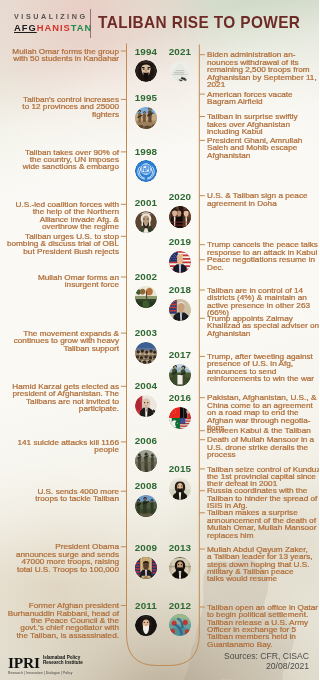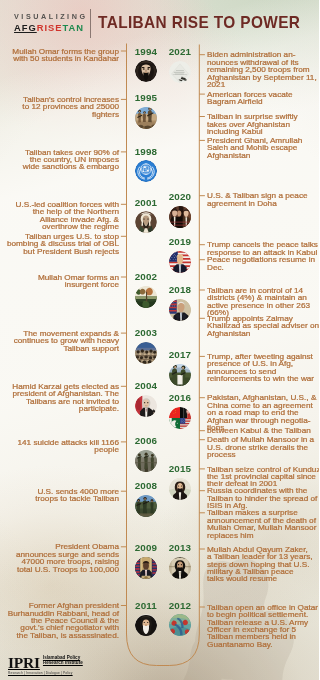--- a/index.html
+++ b/index.html
@@ -83,21 +83,21 @@
         transform:scaleX(1.07);transform-origin:center top;}
 
   .ava{position:absolute;width:22px;height:22px;border-radius:50%;
        overflow:hidden;}
   .ava svg{display:block;width:22px;height:22px;}
 
   
   #sources{position:absolute;right:10px;top:651px;
            font-size:8.6px;line-height:10.2px;color:#4a4a48;
            text-align:right;}
-  #ipri{position:absolute;left:8px;top:655px;text-decoration:underline;}
+  #ipri{position:absolute;left:8px;top:655px;}
   #ipri .acr{font-family:"Liberation Serif",serif;font-size:15.5px;
              font-weight:700;color:#111;letter-spacing:-.2px;line-height:15px;}
   #ipri .nm{font-size:4.6px;font-weight:700;color:#111;line-height:5.1px;}
   #ipri .tag{font-size:3.2px;color:#333;letter-spacing:.18px;line-height:4px;
              margin-top:1.2px;}
   #ipri-row{display:flex;align-items:flex-start;gap:3px;}
 
 </style>
 </head>
 <body>
@@ -113,21 +113,21 @@
         <g fill="#8d7f6c" opacity=".5">
           <path d="M231 563c10-7 23-5 31 4 7 8 8 20 4 30-4 11-3 22 1 33 5 13 2 27-7 37-10 11-26 15-40 11-15-5-25-19-25-35 0-13 6-24 8-37 2-12-2-24 2-34 4-9 13-14 26-9z"></path>
           <path d="M263 612c12-4 24 3 29 14 4 10 2 21-3 30-6 11-8 23-6 35l-56 2c3-12 11-22 17-33 6-12 5-26 8-38 2-6 5-9 11-10z"></path>
           <path d="M196 640c9-6 21-4 27 4 6 8 5 19 1 28-4 8-4 17-1 26l-46 2c1-10 6-19 10-28 4-11 2-24 9-32z"></path>
         </g>
       </svg></div>
   <div class="bg-layer" id="bg-vignette"></div>
   <div id="header">
     <div id="logo">
       <div class="l1">VISUALIZING</div>
-      <div class="l2"><span class="afg">AFG</span><span class="hanis">RISE</span><span class="tan">TAN</span></div>
+      <div class="l2"><span class="afg">AFG</span><span class="hanis">HANIS</span><span class="tan">TAN</span></div>
     </div>
     <div id="hdr-divider"></div>
     <div id="title">TALIBAN RISE TO POWER</div>
   </div>
   <svg id="tl-svg" width="319" height="680" viewBox="0 0 319 680">
       <g stroke="#c08a52" stroke-width="1" fill="none" stroke-linecap="butt">
         <path d="M126.5 43.5 L126.5 634 Q126.5 665.5 156.5 665.5 L169.3 665.5 Q199.3 665.5 199.3 634 L199.3 44.5"></path>
         <path d="M120.9 51.0 L126.5 51.0"></path>
         <path d="M120.9 99.4 L126.5 99.4"></path>
         <path d="M120.9 151.9 L126.5 151.9"></path>
@@ -936,20 +936,24 @@
       </svg>
     </div>
   <div class="lbl right" style="left:206.6px;top:603.60px;width:120.0px">
     <div class="ln">Taliban open an office in Qatar</div>
     <div class="ln">to begin political settlement.</div>
     <div class="ln">Taliban release a U.S. Army</div>
     <div class="ln">Officer in exchange for 5</div>
     <div class="ln">Taliban members held in</div>
     <div class="ln">Guantanamo Bay.</div>
   </div>
+  <div id="sources">
+    <div>Sources: CFR, CISAC</div>
+    <div>20/08/2021</div>
+  </div>
   <div id="ipri">
     <div id="ipri-row">
       <div class="acr">IPRI</div>
       <div id="ipri-name">
         <div class="nm">Islamabad Policy</div>
         <div class="nm">Research Institute</div>
       </div>
     </div>
     <div class="tag">Research | Innovation | Dialogue | Policy</div>
   </div>

